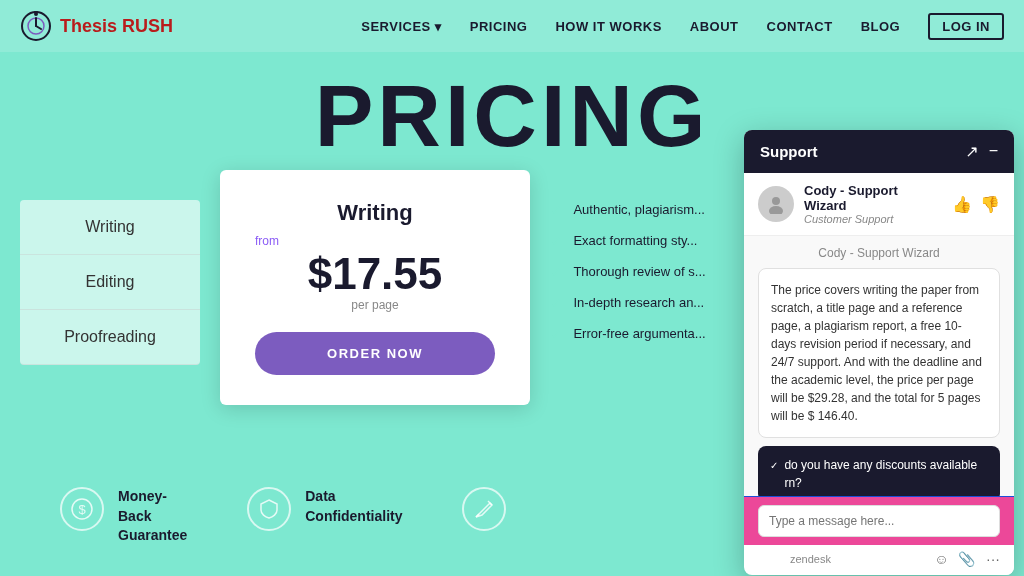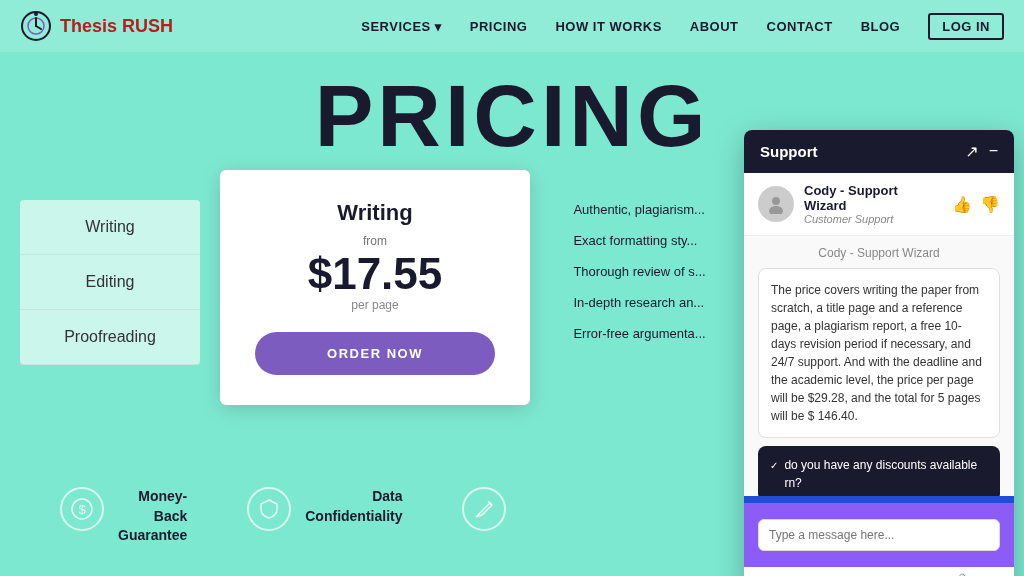--- a/index.html
+++ b/index.html
@@ -122,23 +122,23 @@
       margin-top: -10px;
     }
     .pricing-card-title {
       font-size: 22px;
       font-weight: 700;
       color: #1a1a2e;
       text-align: center;
       margin-bottom: 8px;
     }
     .pricing-from {
-      text-align: center;
+      text-align: left;
       font-size: 12px;
-      color: #737373;
+      color: #8b5cf6;
       margin-bottom: 2px;
     }
     .pricing-amount {
       text-align: center;
       font-size: 44px;
       font-weight: 800;
       color: #1a1a2e;
       line-height: 1.1;
     }
     .pricing-per-page {
@@ -207,21 +207,20 @@
       justify-content: center;
       font-size: 18px;
       color: rgba(255,255,255,0.9);
       flex-shrink: 0;
     }
     .bottom-feature-text {
       font-size: 14px;
       font-weight: 600;
       color: #1a1a2e;
       line-height: 1.4;
-      text-align: right;
     }
 
     
     .support-widget {
       position: absolute;
       right: 10px;
       top: 130px;
       width: 270px;
       background: white;
       border-radius: 8px;
@@ -316,23 +315,23 @@
       display: flex;
       align-items: flex-start;
       gap: 6px;
     }
     .user-check {
       font-size: 10px;
       margin-top: 2px;
       flex-shrink: 0;
     }
     .chat-input-area {
-      padding: 16px 14px;
-      border-top: 7px solid #1d4ed8;
-      background: #8b5cf6;
+      padding: 8px 14px;
+      border-top: 1px solid #1d4ed8;
+      background: #ec4899;
     }
     .chat-input {
       width: 100%;
       border: 1px solid #ddd;
       border-radius: 6px;
       padding: 8px 10px;
       font-size: 12px;
       color: #999;
       outline: none;
     }

